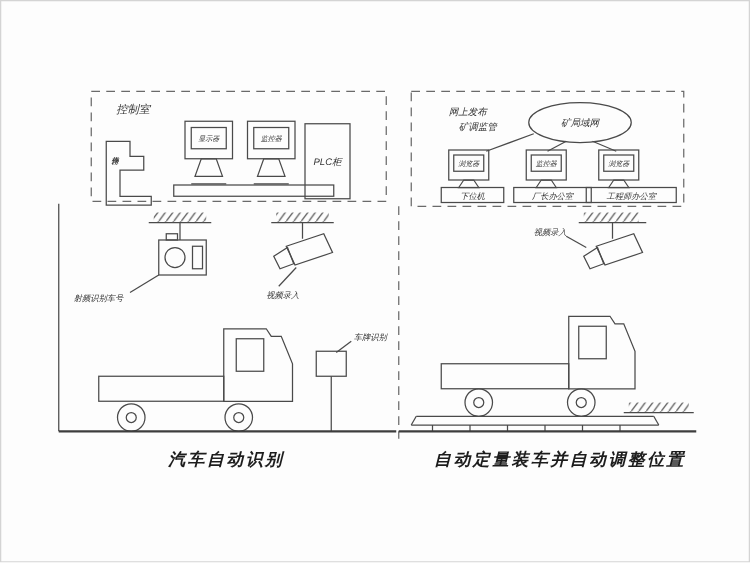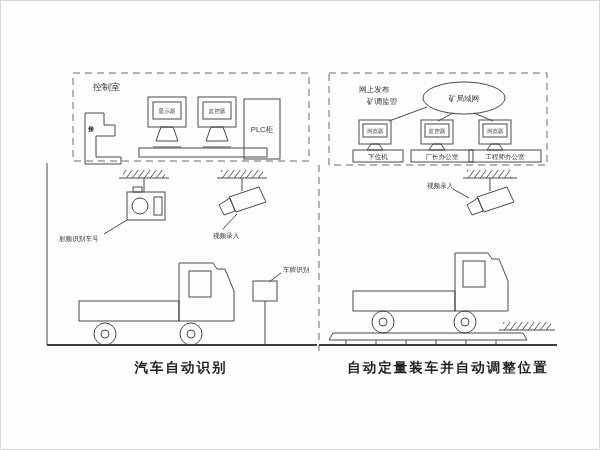--- a/index.html
+++ b/index.html
@@ -1,19 +1,20 @@
 <!DOCTYPE html>
 <html><head>
 <meta charset="utf-8">
 <style>
   html,body{margin:0;padding:0;background:#fff;}
   #stage{
     position:relative;width:598px;height:448px;background:#fdfdfd;
     border:1px solid #d4d4d4;overflow:hidden;
     font-family:"Liberation Sans", sans-serif;
+    font-style:italic;
   }
   svg{display:block;}
   svg text{
     font-family:"Liberation Sans", sans-serif;
     fill:#333;
   }
   .ln{stroke:#4a4a4a;stroke-width:1;fill:none;}
   .ln2{stroke:#3d3d3d;stroke-width:1.8;fill:none;}
   .dash{stroke:#6a6a6a;stroke-width:1;fill:none;stroke-dasharray:7 5;}
   .tiny{font-size:5.6px;}

